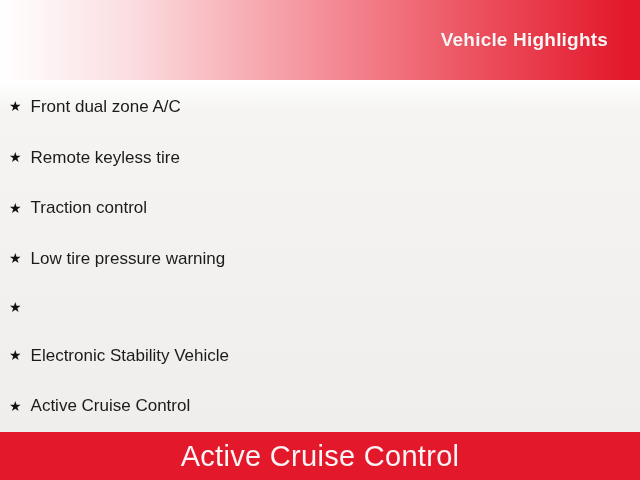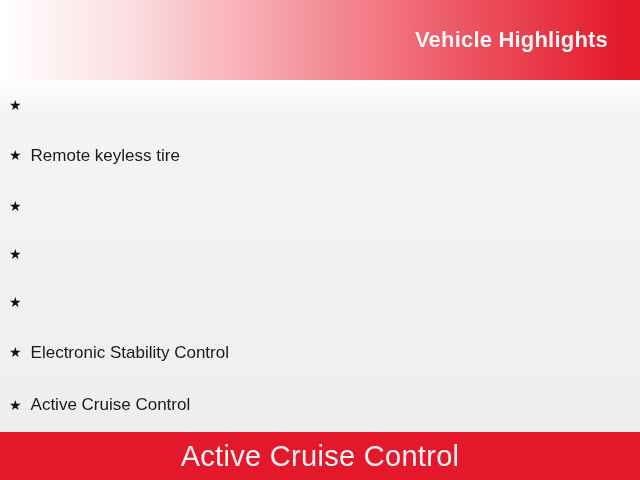--- a/index.html
+++ b/index.html
@@ -33,21 +33,21 @@
     padding-right: 32px;
     background: linear-gradient(90deg,
       var(--header-gradient-start) 0%,
       #fbdee1 20%,
       #f5959e 48%,
       #ec4f5d 75%,
       var(--accent-red) 98%);
   }
   .header-title {
     color: var(--text-light);
-    font-size: 22px;
+    font-size: 19px;
     font-weight: bold;
     letter-spacing: 0.2px;
     text-shadow: 0 0 1px rgba(120,0,10,0.25);
   }
   .feature-list {
     flex: 1 1 auto;
     margin: 0;
     padding: 2px 0 0 0;
     list-style: none;
     display: flex;
@@ -92,42 +92,45 @@
 
 <div class="slide">
 
   <div class="header">
     <span class="header-title">Vehicle Highlights</span>
   </div>
 
   <ul class="feature-list">
     <li class="feature-item">
       <span class="star">★</span>
+      <span class="feature-label">Front dual zone A/C</span>
     </li>
 
     <li class="feature-item">
       <span class="star">★</span>
       <span class="feature-label">Remote keyless tire</span>
     </li>
 
     <li class="feature-item">
       <span class="star">★</span>
+      <span class="feature-label">Traction control</span>
+    </li>
+
+    <li class="feature-item">
+      <span class="star">★</span>
+      <span class="feature-label">Low tire pressure warning</span>
     </li>
 
     <li class="feature-item">
       <span class="star">★</span>
     </li>
 
     <li class="feature-item">
       <span class="star">★</span>
-    </li>
-
-    <li class="feature-item">
-      <span class="star">★</span>
-      <span class="feature-label">Electronic Stability Control</span>
+      <span class="feature-label">Electronic Stability Vehicle</span>
     </li>
 
     <li class="feature-item">
       <span class="star">★</span>
       <span class="feature-label">Active Cruise Control</span>
     </li>
   </ul>
 
   <div class="footer">
     <span class="footer-title">Active Cruise Control</span>

